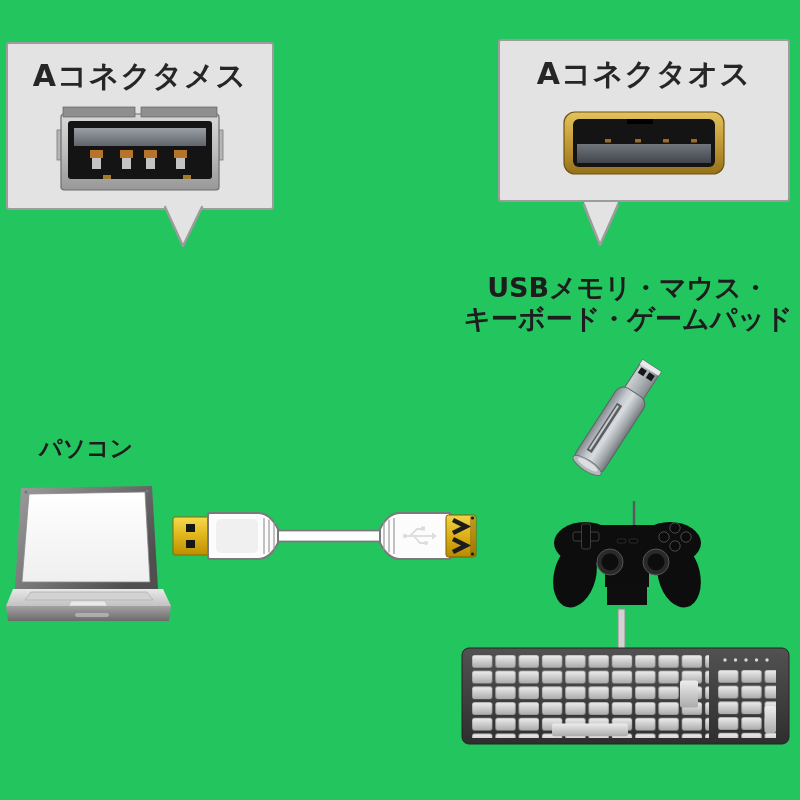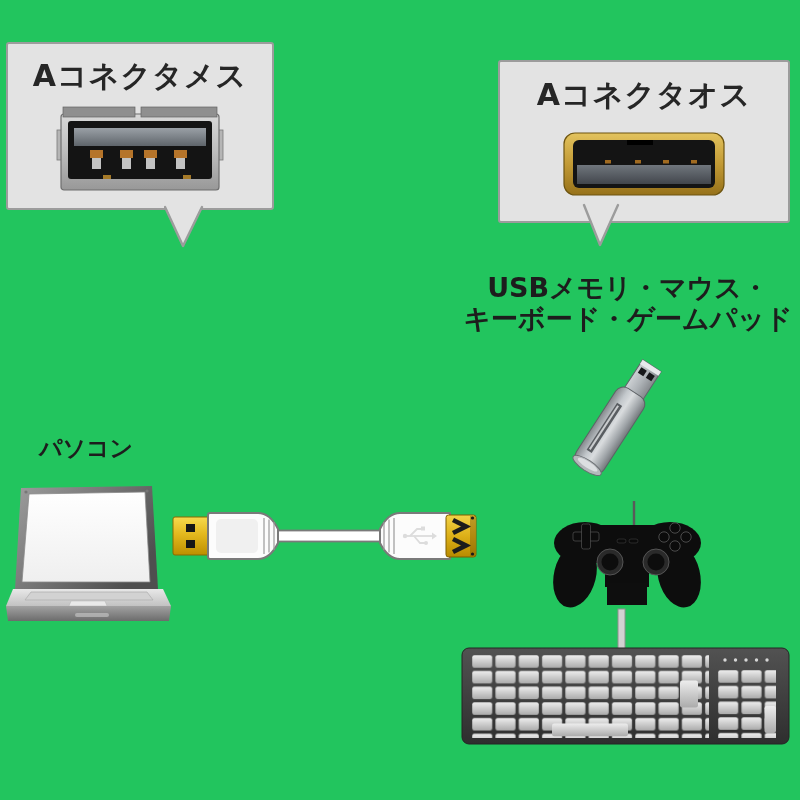--- a/index.html
+++ b/index.html
@@ -53,21 +53,21 @@
       </g>
       <rect x="48" y="71" width="8" height="4" fill="#a57a28"></rect>
       <rect x="128" y="71" width="8" height="4" fill="#a57a28"></rect>
     </svg>
   </div>
   <svg class="tail" style="left:164px;top:205px;" width="40" height="44" viewBox="0 0 40 44">
     <path d="M1,0 L38,0 L19,41 Z" fill="#e3e3e3"></path>
     <path d="M1,2 L19,41 M38,2 L19,41" stroke="#9c9c9c" stroke-width="2.4" stroke-linecap="round" fill="none"></path>
   </svg>
 
-  <div class="callout" style="left:498px;top:60px;width:292px;height:163px;">
+  <div class="callout" style="left:498px;top:39px;width:292px;height:163px;">
     <div class="callout-label" style="top:13px;">Aコネクタオス</div>
     <svg class="conn-photo" style="top:70px;" width="162" height="64" viewBox="0 0 162 64">
       <defs>
         <linearGradient id="goldRing" x1="0" y1="0" x2="0" y2="1">
           <stop offset="0" stop-color="#e3c35e"></stop>
             <stop offset="0.5" stop-color="#c29a35"></stop>
             <stop offset="1" stop-color="#96711a"></stop>
         </linearGradient>
         <linearGradient id="tongueM" x1="0" y1="0" x2="0" y2="1">
           <stop offset="0" stop-color="#70767d"></stop>

